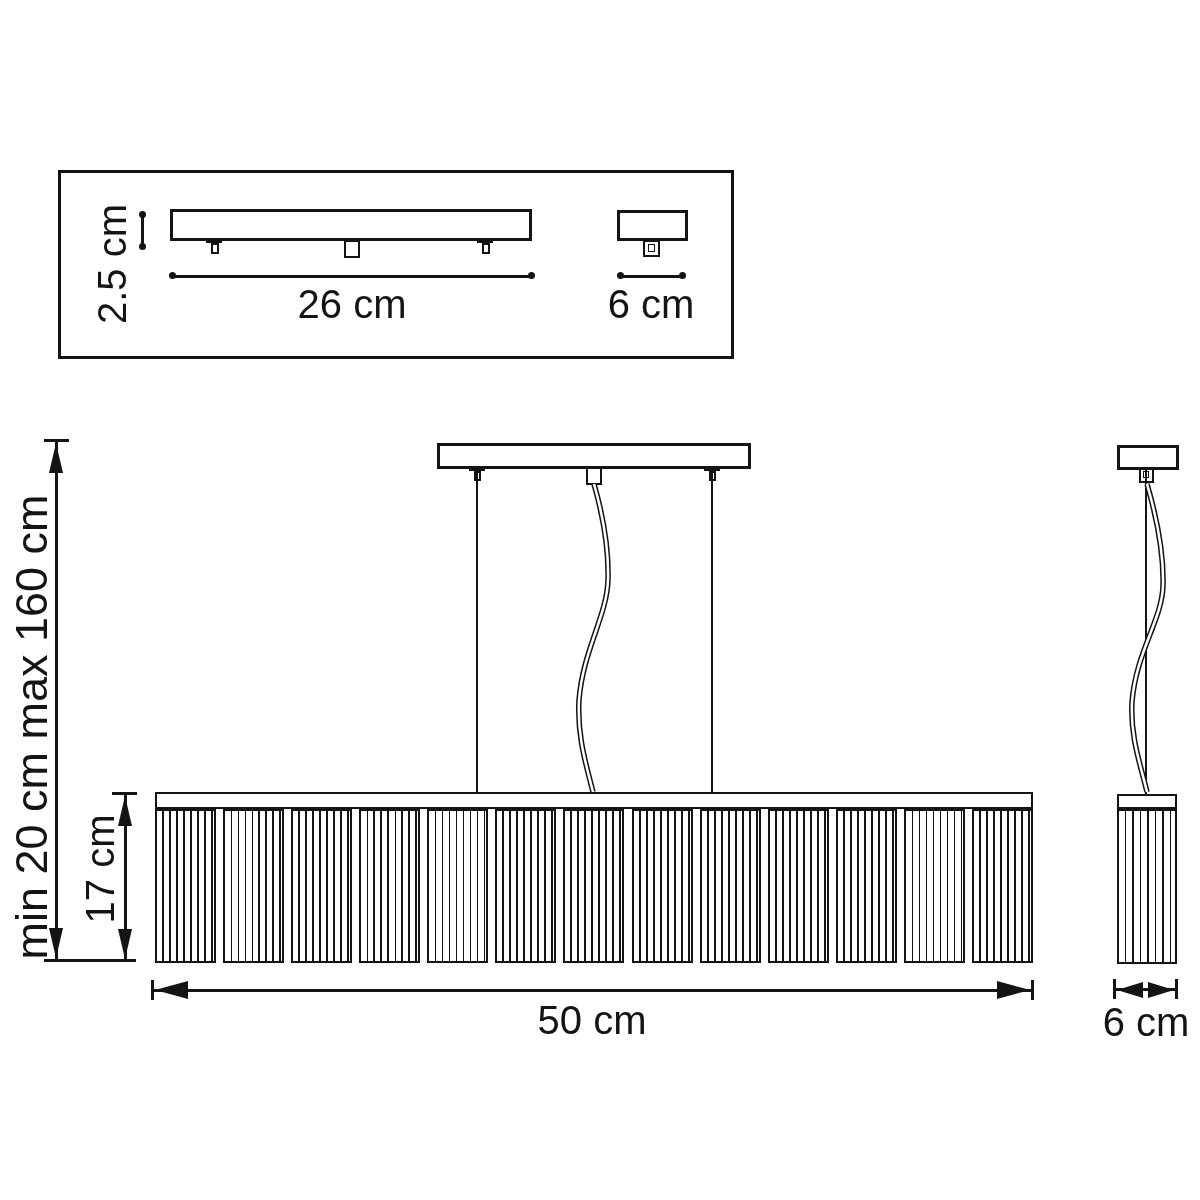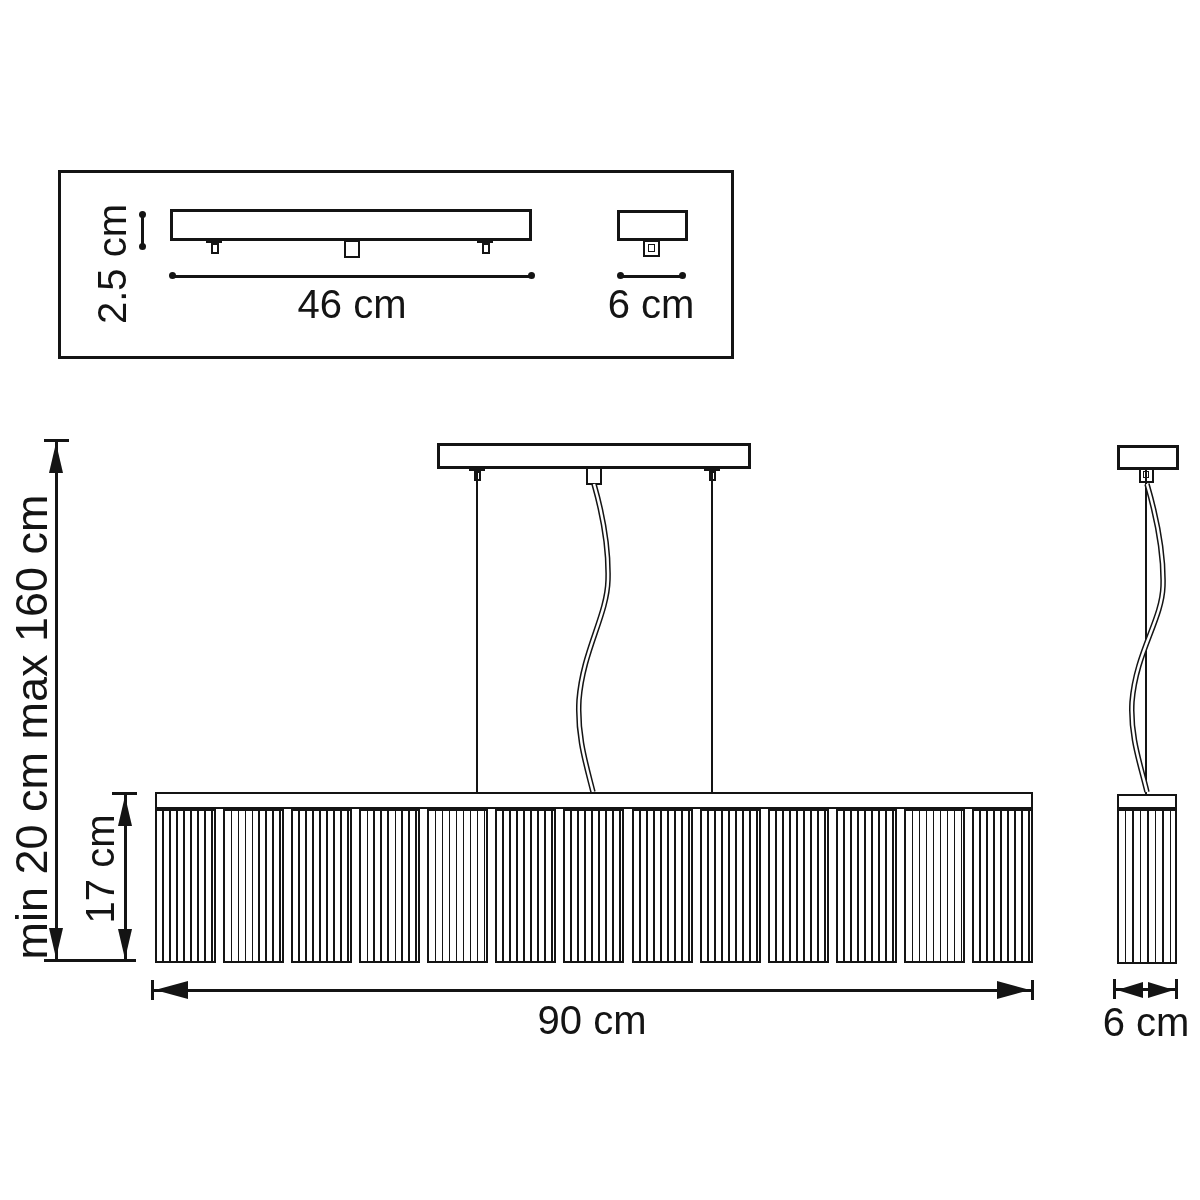--- a/index.html
+++ b/index.html
@@ -63,21 +63,21 @@
   <div class="abs hollow" style="left:648px;top:244px;width:7px;height:8px;border-width:1.5px;"></div>
 
   <div class="abs dot" style="left:139px;top:211px;"></div>
   <div class="abs dot" style="left:139px;top:243px;"></div>
   <div class="abs solid" style="left:141px;top:214px;width:2.5px;height:34px;"></div>
   <div class="vlabel" style="left:112px;top:264px;">2.5 cm</div>
 
   <div class="abs solid" style="left:172px;top:275px;width:360px;height:2.5px;"></div>
   <div class="abs dot" style="left:169px;top:272px;"></div>
   <div class="abs dot" style="left:528px;top:272px;"></div>
-  <div class="hlabel" style="left:352px;top:282px;">46 cm</div>
+  <div class="hlabel" style="left:352px;top:282px;">26 cm</div>
 
   <div class="abs solid" style="left:620px;top:275px;width:63px;height:2.5px;"></div>
   <div class="abs dot" style="left:617px;top:272px;"></div>
   <div class="abs dot" style="left:679px;top:272px;"></div>
   <div class="hlabel" style="left:651px;top:282px;">6 cm</div>
 
   <div class="abs outline" style="left:437px;top:443px;width:314px;height:26px;"></div>
   <div class="abs solid" style="left:469px;top:467px;width:16px;height:4px;"></div>
   <div class="abs hollow" style="left:474px;top:471px;width:7px;height:10px;"></div>
   <div class="abs solid" style="left:704px;top:467px;width:16px;height:4px;"></div>
@@ -134,21 +134,21 @@
   <div class="abs solid" style="left:123.5px;top:794px;width:3px;height:167px;"></div>
   <div class="ah ah-up" style="left:117.5px;top:796px;"></div>
   <div class="ah ah-down" style="left:117.5px;top:929px;"></div>
   <div class="vlabel" style="left:100px;top:869px;">17 cm</div>
 
   <div class="abs solid" style="left:151px;top:980px;width:3px;height:20px;"></div>
   <div class="abs solid" style="left:1031px;top:980px;width:3px;height:20px;"></div>
   <div class="abs solid" style="left:153px;top:988.5px;width:880px;height:3px;"></div>
   <div class="ah ah-left" style="left:155px;top:981px;"></div>
   <div class="ah ah-right" style="left:997px;top:981px;"></div>
-  <div class="hlabel" style="left:592px;top:998px;">90 cm</div>
+  <div class="hlabel" style="left:592px;top:998px;">50 cm</div>
 
   <div class="abs solid" style="left:1113px;top:979px;width:3px;height:20px;"></div>
   <div class="abs solid" style="left:1175px;top:979px;width:3px;height:20px;"></div>
   <div class="abs solid" style="left:1115px;top:988px;width:61px;height:3px;"></div>
   <div class="ah ah-left small" style="left:1117px;top:981.5px;"></div>
   <div class="ah ah-right small" style="left:1148px;top:981.5px;"></div>
   <div class="hlabel" style="left:1146px;top:1000px;">6 cm</div>
 
 </div>
 

